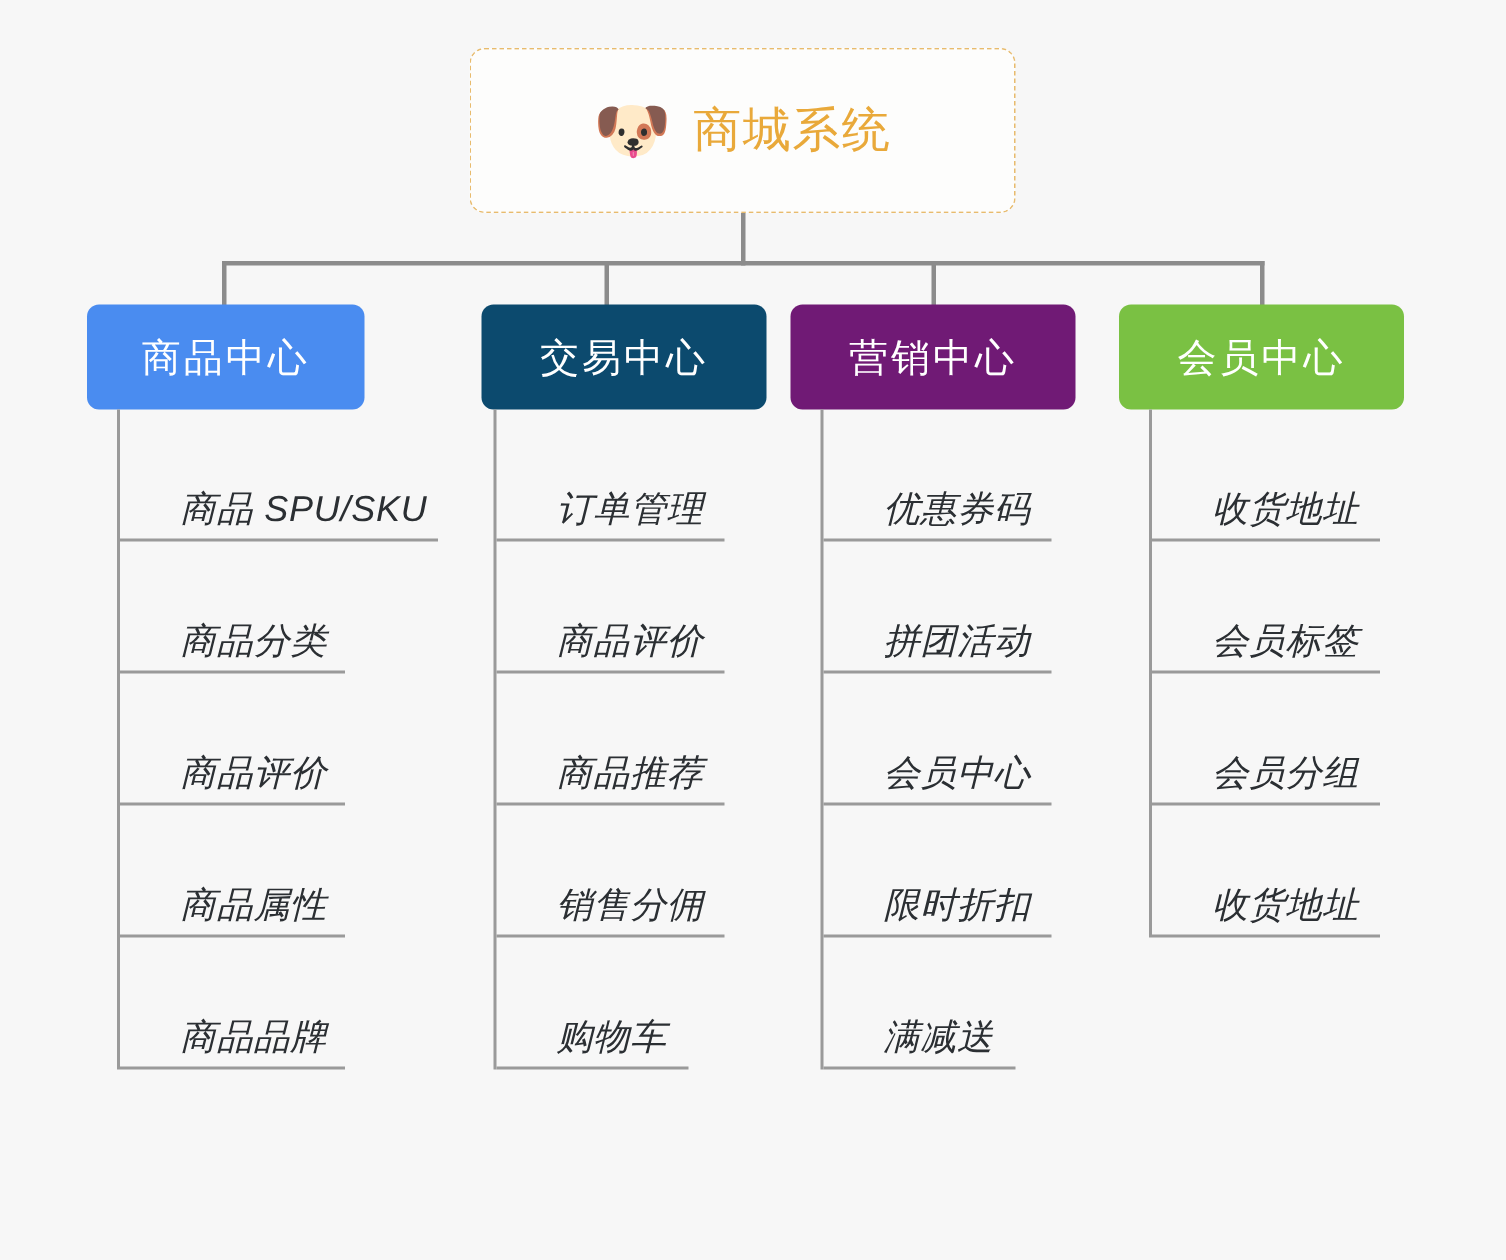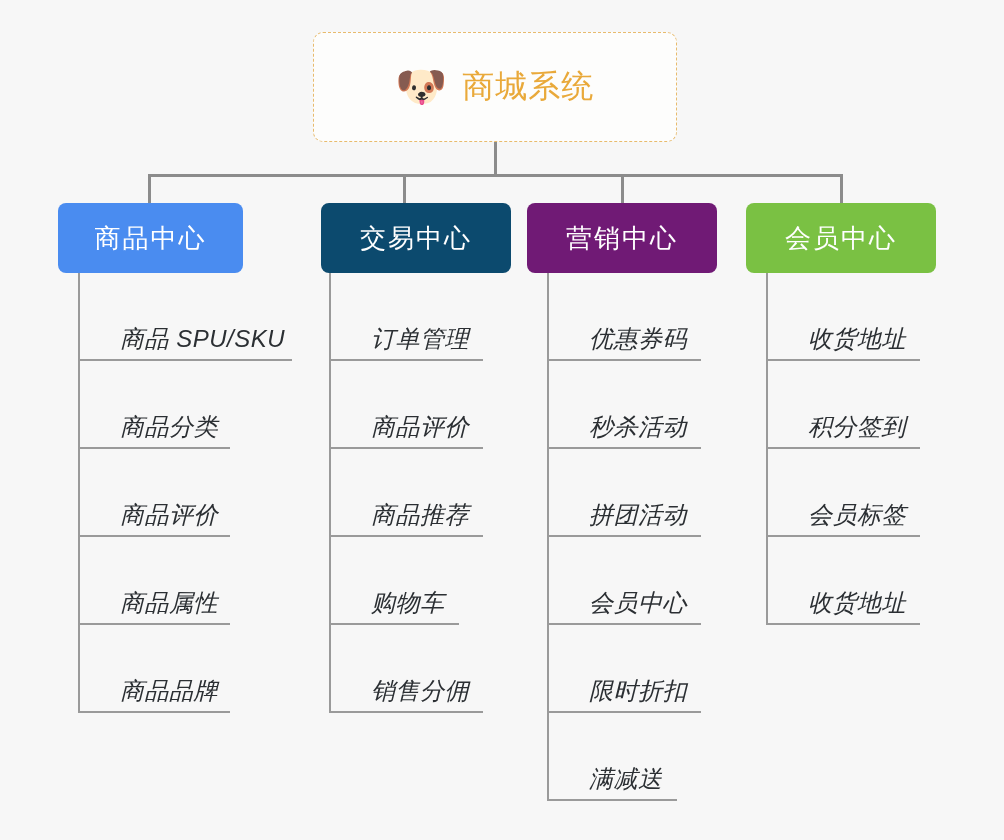--- a/index.html
+++ b/index.html
@@ -165,45 +165,41 @@
       </div>
       <div class="leaf-item">
         <div class="leaf-rule" style="width:152px;"></div>
         <span class="leaf-label">商品评价</span>
       </div>
       <div class="leaf-item">
         <div class="leaf-rule" style="width:152px;"></div>
         <span class="leaf-label">商品推荐</span>
       </div>
       <div class="leaf-item">
+        <div class="leaf-rule" style="width:152px;"></div>
+        <span class="leaf-label">销售分佣</span>
+      </div>
+      <div class="leaf-item">
         <div class="leaf-rule" style="width:128px;"></div>
         <span class="leaf-label">购物车</span>
-      </div>
-      <div class="leaf-item">
-        <div class="leaf-rule" style="width:152px;"></div>
-        <span class="leaf-label">销售分佣</span>
       </div>
     </div>
   </div>
 
   <div class="column" style="left:527px;">
     <div class="cat-box w-mid" style="background: #701a75;">
       <span>营销中心</span>
     </div>
     <div class="leaf-list">
       <div class="leaf-item">
         <div class="leaf-rule" style="width:152px;"></div>
         <span class="leaf-label">优惠券码</span>
       </div>
       <div class="leaf-item">
         <div class="leaf-rule" style="width:152px;"></div>
-        <span class="leaf-label">秒杀活动</span>
-      </div>
-      <div class="leaf-item">
-        <div class="leaf-rule" style="width:152px;"></div>
         <span class="leaf-label">拼团活动</span>
       </div>
       <div class="leaf-item">
         <div class="leaf-rule" style="width:152px;"></div>
         <span class="leaf-label">会员中心</span>
       </div>
       <div class="leaf-item">
         <div class="leaf-rule" style="width:152px;"></div>
         <span class="leaf-label">限时折扣</span>
       </div>
@@ -218,26 +214,26 @@
     <div class="cat-box w-mid" style="background: rgb(122, 193, 67);">
       <span>会员中心</span>
     </div>
     <div class="leaf-list">
       <div class="leaf-item">
         <div class="leaf-rule" style="width:152px;"></div>
         <span class="leaf-label">收货地址</span>
       </div>
       <div class="leaf-item">
         <div class="leaf-rule" style="width:152px;"></div>
-        <span class="leaf-label">积分签到</span>
-      </div>
-      <div class="leaf-item">
-        <div class="leaf-rule" style="width:152px;"></div>
         <span class="leaf-label">会员标签</span>
       </div>
       <div class="leaf-item">
         <div class="leaf-rule" style="width:152px;"></div>
+        <span class="leaf-label">会员分组</span>
+      </div>
+      <div class="leaf-item">
+        <div class="leaf-rule" style="width:152px;"></div>
         <span class="leaf-label">收货地址</span>
       </div>
     </div>
   </div>
 
 </div>
 
 </body></html>

